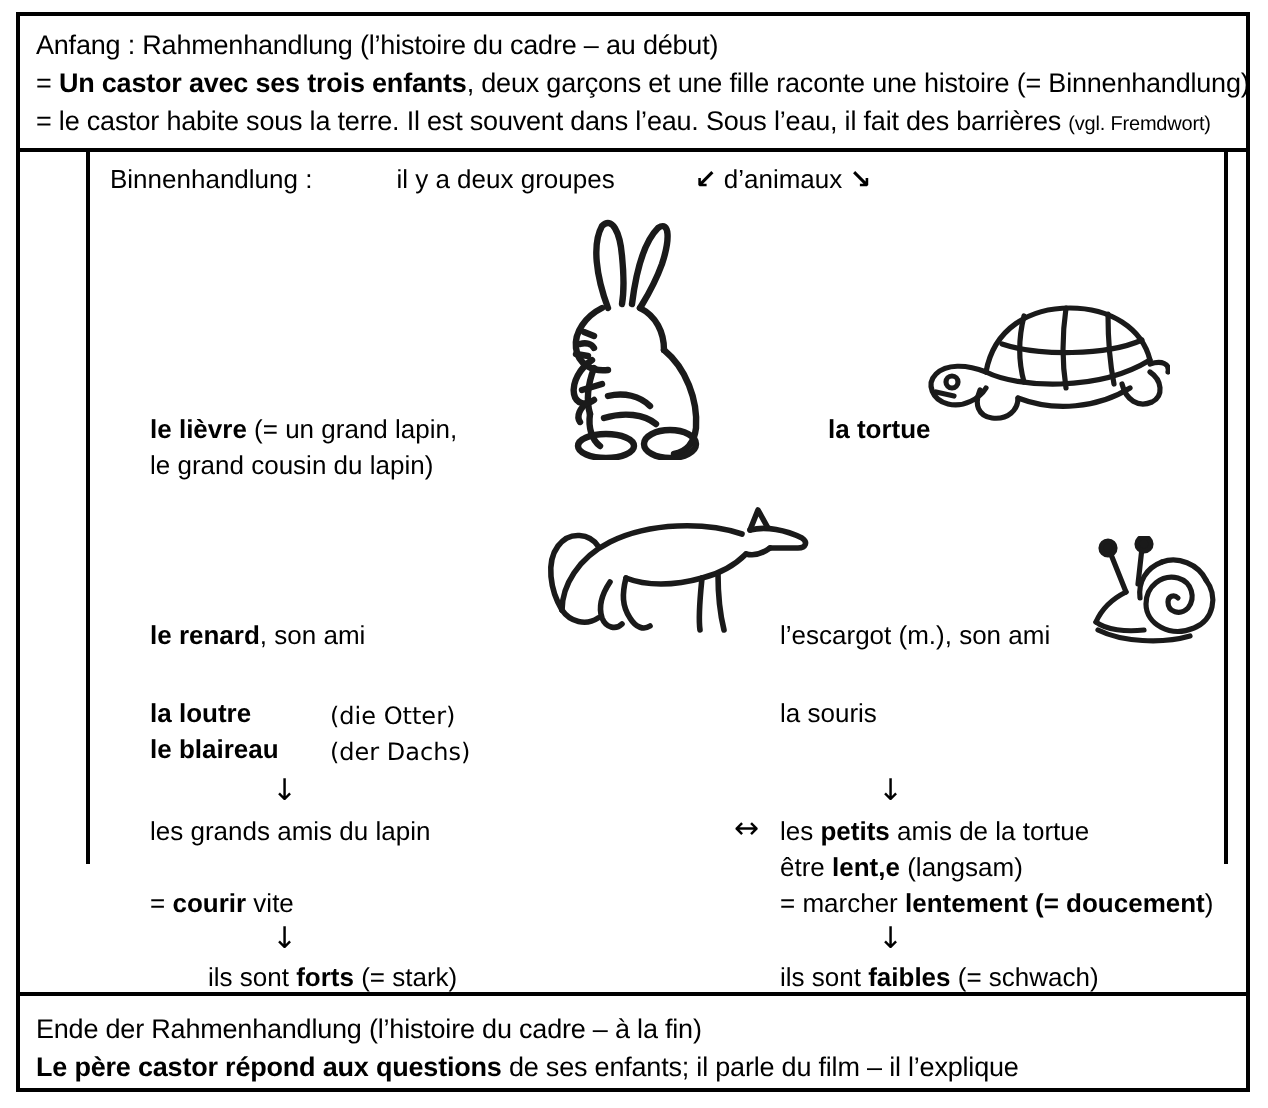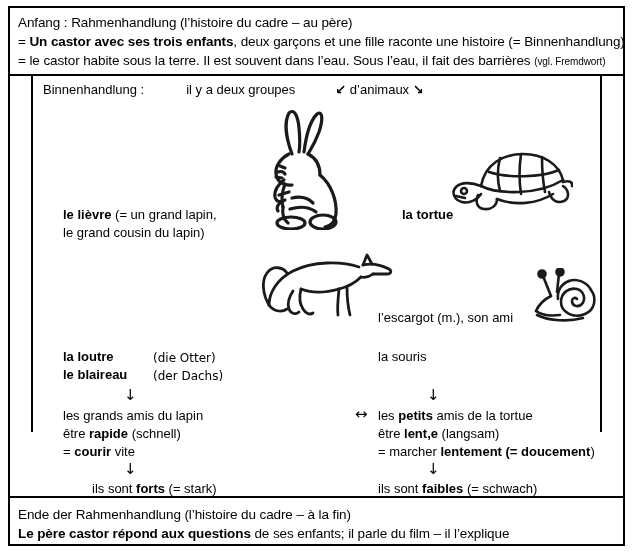--- a/index.html
+++ b/index.html
@@ -30,21 +30,21 @@
     font-size:13.5px;
     line-height:19px;
     white-space:nowrap;
     letter-spacing:-0.1px;
   }
   .b{font-weight:bold;}
   .tiny{font-size:10px;}
 
   
   .band-mid{
-    position:absolute; left:0; top:68px;
+    position:absolute; left:12px; top:68px;
     width:100%; height:356px;
     box-sizing:border-box;
   }
   .col-left-rail{
     position:absolute; left:0; top:0; width:23px; height:100%;
     border-right:2px solid #000;
     box-sizing:border-box;
   }
   .col-right-rail{
     position:absolute; right:0; top:0; width:23px; height:100%;
@@ -97,21 +97,21 @@
     box-sizing:border-box;
     padding:7px 8px 0 8px;
   }
 </style>
 </head>
 <body>
 
 <div class="page">
 
   <div class="band-top">
-    <div class="line">Anfang : Rahmenhandlung (l’histoire du cadre – au père)</div>
+    <div class="line">Anfang : Rahmenhandlung (l’histoire du cadre – au début)</div>
     <div class="line"><span>= </span><span class="b">Un castor avec ses trois enfants</span><span>, deux garçons et une fille raconte une histoire (= Binnenhandlung)</span></div>
     <div class="line"><span>= le castor habite sous la terre. Il est souvent dans l’eau. Sous l’eau, il fait des barrières</span> <span class="tiny">(vgl. Fremdwort)</span></div>
   </div>
 
   <div class="band-mid">
     <div class="col-left-rail"></div>
     <div class="col-right-rail"></div>
 
     <div class="mid-content">
 
@@ -216,30 +216,30 @@
           <path d="M64 22 C60 14 50 10 42 13"></path>
           <path d="M42 13 C34 16 30 23 31 31"></path>
 
           <path d="M10 47 C22 53 42 54 56 50"></path>
         </g>
       </svg>
 
       <div class="lbl" style="left:30px;top:149px;">le grand cousin du lapin)</div>
       <div class="lbl" style="left:30px;top:131px;"><span class="b">le lièvre</span><span> (= un grand lapin,</span></div>
 
+      <div class="lbl" style="left:30px;top:234px;"><span class="b">le renard</span><span>, son ami</span></div>
 
       <div class="lbl b" style="left:30px;top:273px;text-align:center;">la loutre</div>
       <div class="lbl mono-de" style="left:120px;top:274px;">(die Otter)</div>
       <div class="lbl b" style="left:30px;top:291px;">le blaireau</div>
       <div class="lbl mono-de" style="left:120px;top:292px;">(der Dachs)</div>
 
       <div class="downarrow" style="left:91px;top:312px;">↓</div>
 
       <div class="lbl" style="left:30px;top:332px;">les grands amis du lapin</div>
-      <div class="lbl" style="left:30px;top:350px;"><span>être </span><span class="b">rapide</span><span> (schnell)</span></div>
       <div class="lbl" style="left:30px;top:368px;text-align:center;"><span>= </span><span class="b">courir</span><span> vite</span></div>
 
       <div class="downarrow" style="left:91px;top:386px;">↓</div>
       <div class="lbl" style="left:30px;top:405px;padding-left:29px;"><span>ils sont </span><span class="b">forts</span><span> (= stark)</span></div>
 
       <div class="bidi" style="left:322px;top:331px;">↔</div>
 
       <div class="lbl b" style="left:345px;top:131px;margin-left:24px;">la tortue</div>
       <div class="lbl" style="left:345px;top:234px;">l’escargot (m.), son ami</div>
       <div class="lbl" style="left:345px;top:273px;">la souris</div>

